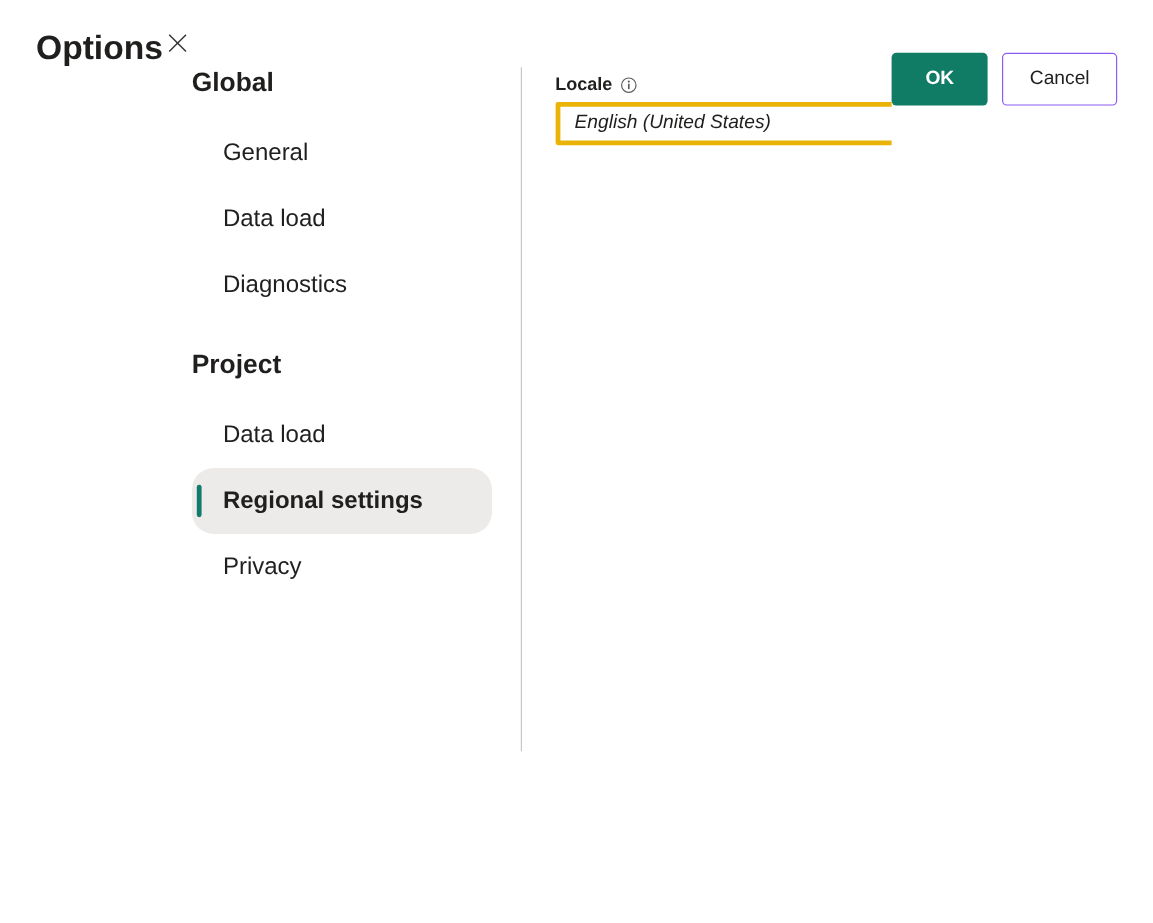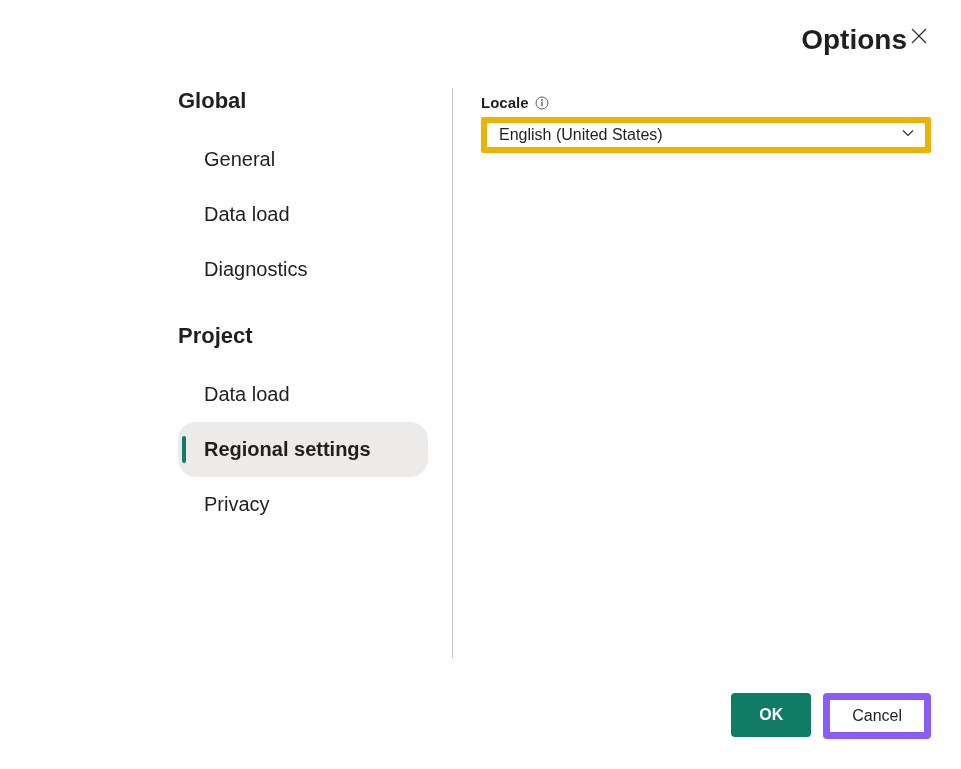--- a/index.html
+++ b/index.html
@@ -13,22 +13,21 @@
       width: 961px;
       height: 769px;
       position: relative;
       color: #201f1e;
     }
     .dialog {
       width: 100%;
       height: 100%;
       padding: 24px 30px 30px 30px;
       display: flex;
-      flex-direction: column;
-      align-items: flex-end;
+      flex-direction: row;
     }
     .dialog-header {
       display: flex;
       justify-content: space-between;
       align-items: flex-start;
     }
     .dialog-title {
       font-size: 28px;
       font-weight: 600;
       color: #201f1e;
@@ -111,29 +110,30 @@
       width: 15px;
       height: 15px;
       display: inline-flex;
       align-items: center;
       justify-content: center;
       color: #605e5c;
     }
     .dropdown {
       width: 450px;
       height: 36px;
-      border: 6px solid #eab308;
+      border: 4px solid #eab308;
       border-radius: 2px;
       display: flex;
       align-items: center;
       justify-content: space-between;
       padding: 0 10px 0 12px;
       cursor: pointer;
       font-size: 16px;
       background: #fff;
+      font-style: italic;
     }
     .dropdown .chevron {
       color: #333;
     }
     .footer {
       display: flex;
       justify-content: flex-end;
       gap: 12px;
       margin-top: 20px;
     }
@@ -151,21 +151,21 @@
     }
     .btn-primary {
       background: #107c65;
       color: #ffffff;
       border: none;
       font-weight: 600;
     }
     .btn-secondary {
       background: #ffffff;
       color: #201f1e;
-      border: 7px solid #8b5cf6;
+      border: 1px solid #8b5cf6;
     }
   </style>
 </head>
 <body>
 
 <div class="dialog">
   <div class="dialog-header">
     <h1 class="dialog-title">Options</h1>
     <div class="close-btn">
       <svg width="16" height="16" viewBox="0 0 16 16">

